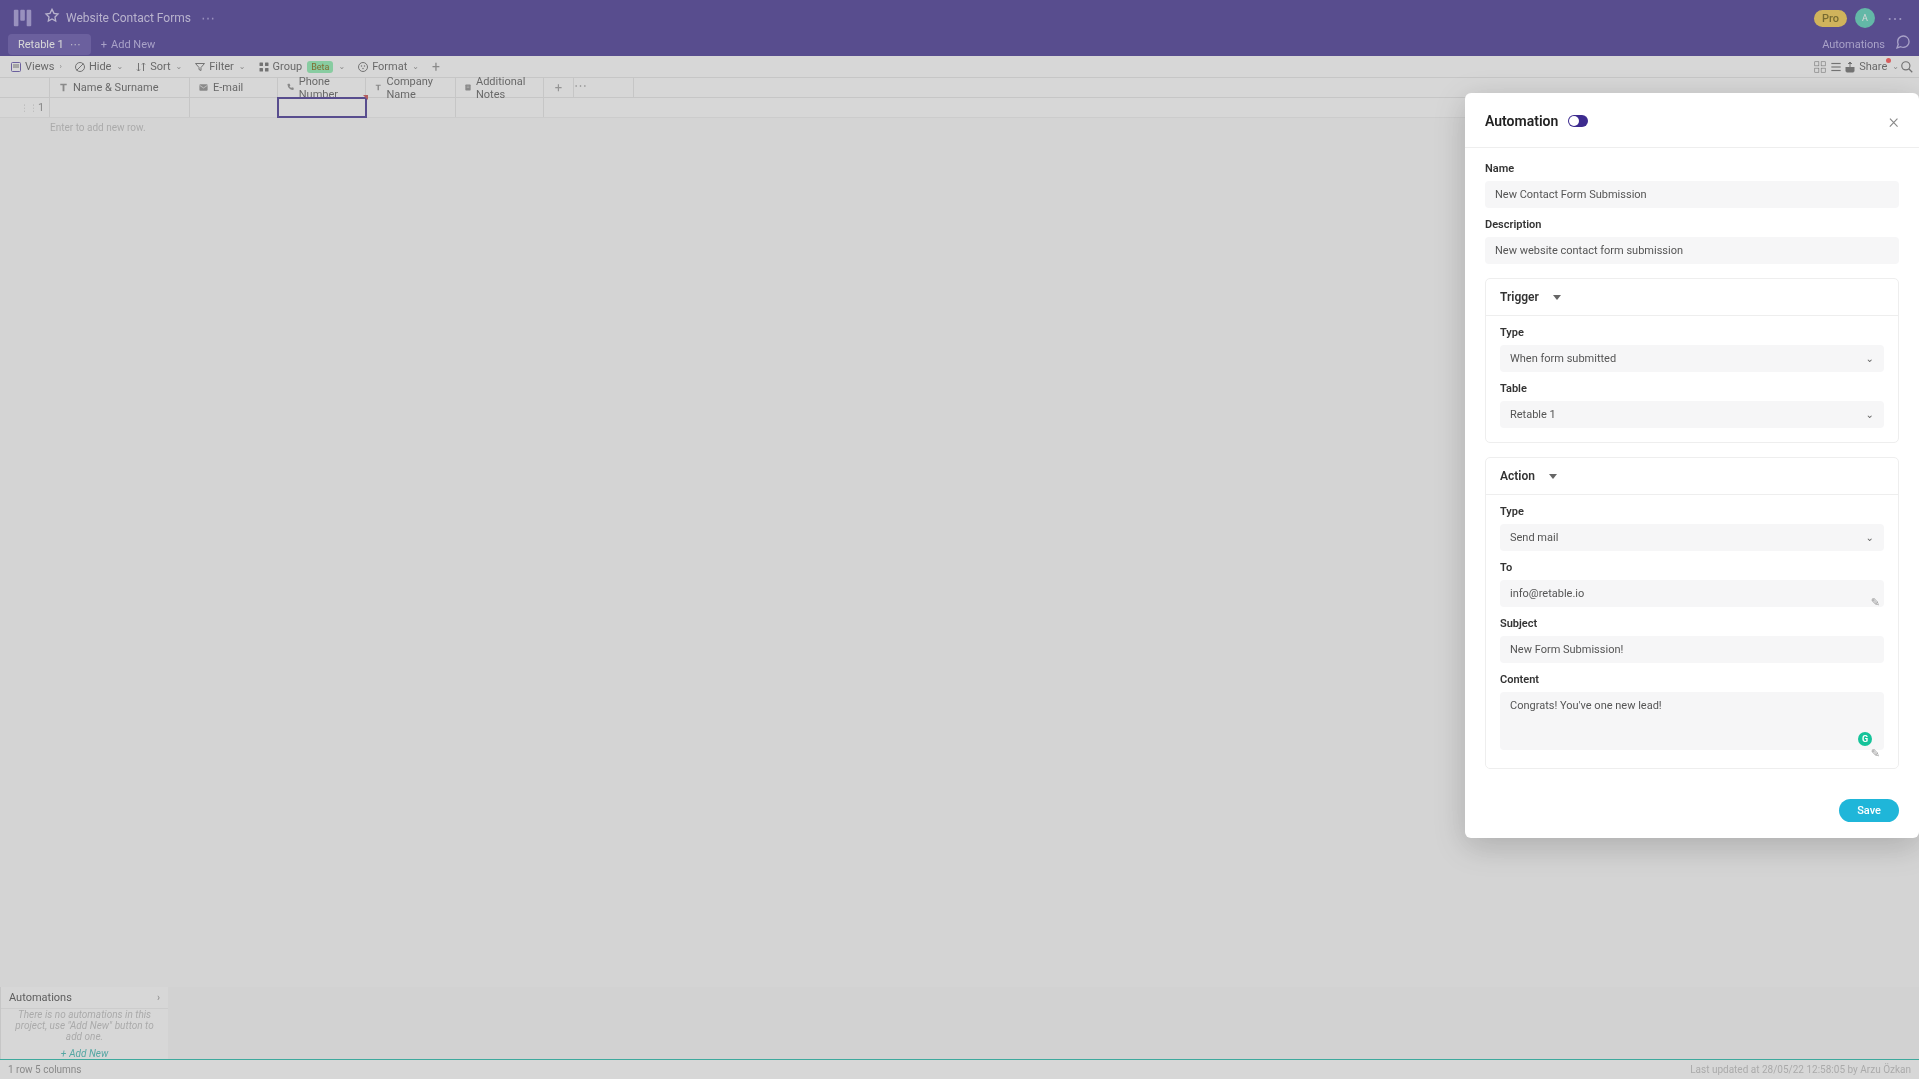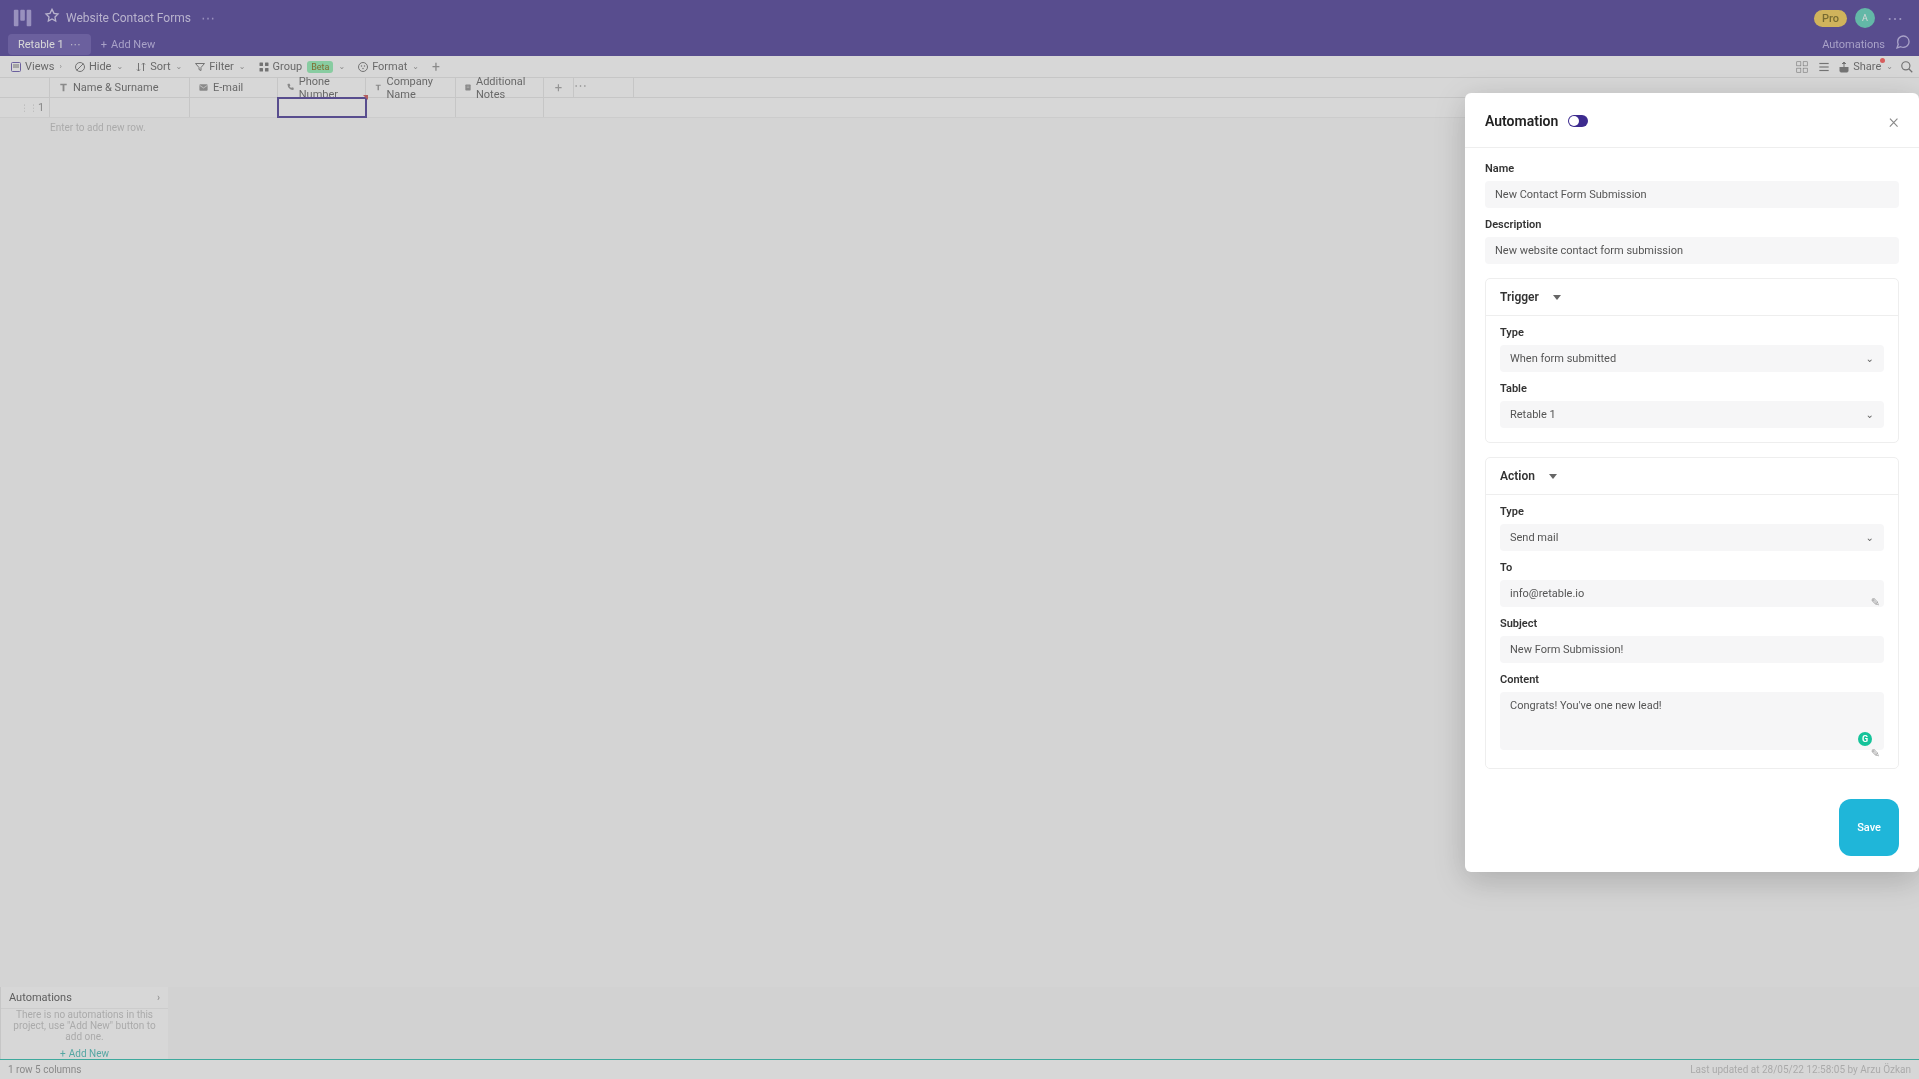--- a/index.html
+++ b/index.html
@@ -28,21 +28,21 @@
     .chat-icon svg { stroke: #b8aee8; fill: none; width: 16px; height: 16px; }
     
     
     .toolbar { background: #fff; height: 22px; border-bottom: 1px solid #e5e5e5; display: flex; align-items: center; padding: 0 4px; font-size: 11px; color: #555; }
     .tb-item { display: flex; align-items: center; gap: 3px; padding: 2px 6px; cursor: pointer; border-radius: 3px; }
     .tb-icon { width: 12px; height: 12px; }
     .tb-icon svg { width: 12px; height: 12px; fill: #666; }
     .chevron-sm { font-size: 8px; color: #888; margin-left: 2px; }
     .beta-badge { background: #86efac; color: #7a5c00; font-size: 9px; padding: 1px 4px; border-radius: 3px; margin-left: 2px; }
     .tb-plus { width: 22px; text-align: center; font-size: 14px; color: #888; cursor: pointer; }
-    .tb-right { margin-left: auto; display: flex; align-items: center; gap: 6px; }
+    .tb-right { margin-left: auto; display: flex; align-items: center; gap: 0; }
     .tb-right-icon { width: 16px; height: 16px; cursor: pointer; display: flex; align-items: center; justify-content: center; }
     .tb-right-icon svg { width: 14px; height: 14px; stroke: #666; fill: none; }
     .share-btn { display: flex; align-items: center; gap: 3px; font-size: 11px; cursor: pointer; position: relative; }
     .share-dot { width: 5px; height: 5px; background: #ff4444; border-radius: 50%; position: absolute; top: -2px; right: 8px; }
     
     
     .main-area { display: flex; height: calc(100vh - 78px - 20px); position: relative; flex-direction: column; }
     .grid-area { flex: 1; background: #fbfbfb; position: relative; }
     
     
@@ -59,21 +59,21 @@
     .row-handle { width: 10px; color: #ccc; font-size: 9px; }
     .cell { border-right: 1px solid #e5e5e5; }
     .cell-active { outline: 2px solid #3d2b8f; outline-offset: -1px; position: relative; }
     .cell-active::after { content: ''; position: absolute; top: -3px; right: -3px; width: 0; height: 0; border-left: 5px solid transparent; border-top: 5px solid #c94848; }
     .placeholder-row { padding: 4px 0 0 50px; font-size: 10px; color: #bbb; }
     
     
     .right-panel { width: 168px; background: #fff; border-left: 1px solid #e5e5e5; display: flex; flex-direction: column; }
     .rp-header { height: 22px; display: flex; align-items: center; justify-content: space-between; padding: 0 8px; font-size: 11px; color: #444; border-bottom: 1px solid #eee; }
     .rp-chevron { font-size: 10px; color: #888; cursor: pointer; }
-    .rp-empty { flex: 1; display: flex; flex-direction: column; align-items: center; justify-content: center; font-size: 10px; color: #bbb; text-align: center; padding: 0 10px; }
+    .rp-empty { flex: 1; display: flex; flex-direction: column; align-items: center; justify-content: center; font-size: 10px; color: #bbb; text-align: center; padding: 0 10px; font-style: italic; }
     .rp-add-new { color: #3ab5b0; font-size: 10px; margin-top: 6px; cursor: pointer; display: flex; align-items: center; gap: 3px; }
     
     
     .footer { position: fixed; bottom: 0; left: 0; right: 0; height: 20px; background: #fff; border-top: 1px solid #14b8a6; display: flex; align-items: center; padding: 0 8px; font-size: 10px; color: #888; }
     .footer-right { margin-left: auto; color: #bbb; }
     
     
     .overlay { position: fixed; inset: 0; background: rgba(140,140,140,0.35); display: flex; align-items: flex-start; justify-content: flex-end; padding-top: 93px; z-index: 100; }
     .modal { width: 454px; background: #fff; border-radius: 6px; box-shadow: 0 8px 32px rgba(0,0,0,0.2); max-height: calc(100vh - 120px); overflow-y: auto; }
     .modal-hd { padding: 16px 20px 14px; display: flex; align-items: center; border-bottom: 1px solid #eee; }
@@ -89,21 +89,21 @@
     .section-hd { padding: 11px 14px; display: flex; align-items: center; gap: 14px; font-size: 12px; font-weight: 600; color: #333; border-bottom: 1px solid #eee; cursor: pointer; }
     .section-body { padding: 10px 14px 14px; }
     .select-input { width: 100%; padding: 7px 10px; font-size: 11px; color: #555; background: #f6f6f7; border: none; border-radius: 4px; display: flex; align-items: center; justify-content: space-between; cursor: pointer; }
     .select-chevron { font-size: 10px; color: #666; }
     .inline-input-wrap { position: relative; }
     .edit-pencil { position: absolute; right: 4px; bottom: -2px; font-size: 11px; color: #999; cursor: pointer; }
     .textarea-input { width: 100%; padding: 7px 10px; font-size: 11px; color: #555; background: #f6f6f7; border: none; border-radius: 4px; min-height: 58px; resize: none; outline: none; font-family: inherit; position: relative; }
     .textarea-wrap { position: relative; }
     .grammarly-dot { position: absolute; bottom: 8px; right: 12px; width: 14px; height: 14px; background: #15c39a; border-radius: 50%; display: flex; align-items: center; justify-content: center; font-size: 9px; color: #fff; font-weight: bold; }
     .modal-ft { padding: 12px 20px 16px; display: flex; justify-content: flex-end; }
-    .save-btn { background: #1fb6d9; color: #fff; border: none; padding: 22px 18px; border-radius: 12px; font-size: 11px; font-weight: 500; cursor: pointer; }
+    .save-btn { background: #1fb6d9; color: #fff; border: none; padding: 5px 18px; border-radius: 12px; font-size: 11px; font-weight: 500; cursor: pointer; }
     .triangle-down { width: 0; height: 0; border-left: 4px solid transparent; border-right: 4px solid transparent; border-top: 5px solid #666; display: inline-block; }
   </style>
 </head>
 <body>
 
 <div class="top-header">
   <span class="logo-icon">
     <svg viewBox="0 0 24 24">
         <rect x="2" y="3" width="5" height="18" rx="1"></rect>
         <rect x="9" y="3" width="5" height="12" rx="1"></rect>

